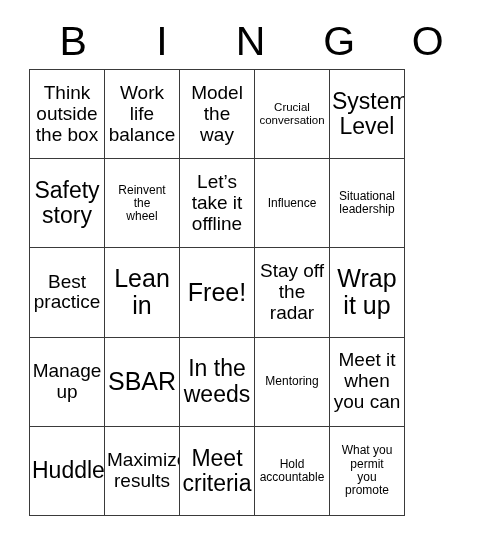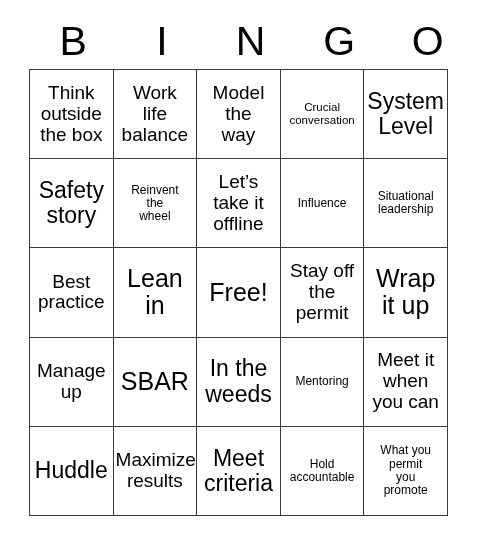--- a/index.html
+++ b/index.html
@@ -30,21 +30,21 @@
     display: flex;
     align-items: center;
     justify-content: center;
     font-size: 41px;
     line-height: 1;
     font-weight: 400;
     color: #000;
     letter-spacing: 0;
   }
   #grid {
-    width: 419px;
+    width: 376px;
     border-top: 1px solid #3a3a3a;
     border-left: 1px solid #3a3a3a;
     box-sizing: border-box;
   }
   .grid-row {
     display: flex;
     width: 100%;
     height: 89.2px;
   }
   .cell {
@@ -143,21 +143,21 @@
         <div class="cell fs-xl">
           <span class="cell-text">Lean
 in</span>
         </div>
         <div class="cell fs-xl">
           <span class="cell-text">Free!</span>
         </div>
         <div class="cell fs-md">
           <span class="cell-text">Stay off
 the
-permit</span>
+radar</span>
         </div>
         <div class="cell fs-xl">
           <span class="cell-text">Wrap
 it up</span>
         </div>
       </div>
       <div class="grid-row">
         <div class="cell fs-md">
           <span class="cell-text">Manage
 up</span>

